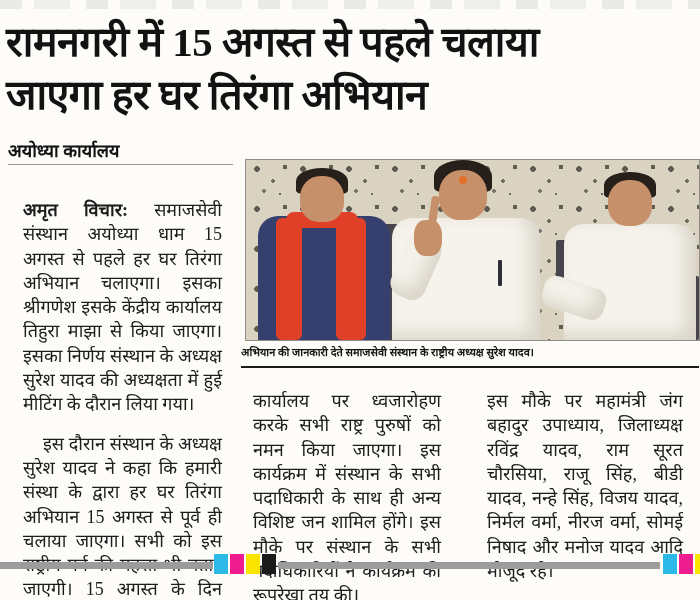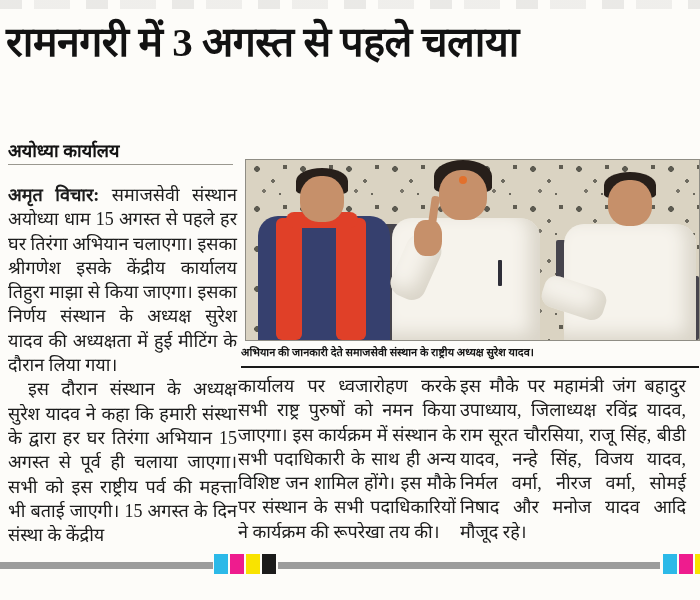--- a/index.html
+++ b/index.html
@@ -27,21 +27,21 @@
     position:absolute;left:8px;top:138px;width:228px;
     font-weight:700;font-size:18px;color:#121212;
   }
   .dateline-rule{
     position:absolute;left:8px;top:164px;width:225px;height:1px;background:#9a9890;
   }
   .bodycol{
     position:absolute;font-size:18px;line-height:24.3px;
     text-align:justify;color:#1c1c1c;
   }
-  .bodycol p{margin:0;}
+  .bodycol p{margin:15px;}
   .bodycol p.indent{text-indent:20px;}
   .lead{font-weight:700;}
   
   .photo{
     position:absolute;left:245px;top:159px;width:453px;height:180px;
     border:1px solid #8f8d85;overflow:hidden;
     background-color:#dad3c2;
     background-image:
       radial-gradient(circle 3px at 11px 9px, #5c5a50 92%, transparent),
       radial-gradient(circle 2px at 27px 21px, #6e6b60 92%, transparent),
@@ -74,21 +74,22 @@
   .reg-bar{position:absolute;top:562px;height:7px;background:#9c9c9c;}
   .reg-squares{position:absolute;top:554px;display:flex;gap:2px;}
   .reg-squares .sq{width:14px;height:20px;}
 </style>
 </head>
 <body>
 
 <div class="remnant"></div>
 
 <div class="headline">
-  <div>रामनगरी में 3 अगस्त से पहले चलाया</div>
+  <div>रामनगरी में 15 अगस्त से पहले चलाया</div>
+  <div>जाएगा हर घर तिरंगा अभियान</div>
 </div>
 
 <div class="dateline">अयोध्या कार्यालय</div>
 <div class="dateline-rule"></div>
 
 <div class="bodycol" style="left:8px;top:183px;width:229px;">
   <p><span class="lead">अमृत विचार:</span><span> समाजसेवी संस्थान अयोध्या धाम 15 अगस्त से पहले हर घर तिरंगा अभियान चलाएगा। इसका श्रीगणेश इसके केंद्रीय कार्यालय तिहुरा माझा से किया जाएगा। इसका निर्णय संस्थान के अध्यक्ष सुरेश यादव की अध्यक्षता में हुई मीटिंग के दौरान लिया गया।</span></p>
   <p class="indent">इस दौरान संस्थान के अध्यक्ष सुरेश यादव ने कहा कि हमारी संस्था के द्वारा हर घर तिरंगा अभियान 15 अगस्त से पूर्व ही चलाया जाएगा। सभी को इस राष्ट्रीय पर्व की महत्ता भी बताई जाएगी। 15 अगस्त के दिन संस्था के केंद्रीय</p>
 </div>
 
@@ -126,21 +127,21 @@
   </div>
 </div>
 
 <div class="caption">अभियान की जानकारी देते समाजसेवी संस्थान के राष्ट्रीय अध्यक्ष सुरेश यादव।</div>
 <div class="caption-rule"></div>
 
 <div class="bodycol" style="left:238px;top:374px;width:218px;">
   <p>कार्यालय पर ध्वजारोहण करके सभी राष्ट्र पुरुषों को नमन किया जाएगा। इस कार्यक्रम में संस्थान के सभी पदाधिकारी के साथ ही अन्य विशिष्ट जन शामिल होंगे। इस मौके पर संस्थान के सभी पदाधिकारियों ने कार्यक्रम की रूपरेखा तय की।</p>
 </div>
 
-<div class="bodycol" style="left:460px;top:374px;width:226px;">
+<div class="bodycol" style="left:472px;top:374px;width:226px;">
   <p>इस मौके पर महामंत्री जंग बहादुर उपाध्याय, जिलाध्यक्ष रविंद्र यादव, राम सूरत चौरसिया, राजू सिंह, बीडी यादव, नन्हे सिंह, विजय यादव, निर्मल वर्मा, नीरज वर्मा, सोमई निषाद और मनोज यादव आदि मौजूद रहे।</p>
 </div>
 
 <div class="reg-bar" style="left: 0px; width: 213px; background: rgb(156, 156, 156);"></div>
 <div class="reg-bar" style="left: 278px; width: 382px; background: rgb(156, 156, 156);"></div>
 <div class="reg-squares" style="left:214px;">
   <div class="sq" style="background: rgb(44, 185, 232);"></div>
   <div class="sq" style="background: rgb(238, 28, 142);"></div>
   <div class="sq" style="background: rgb(249, 227, 0);"></div>
   <div class="sq" style="background: rgb(27, 27, 27);"></div>

